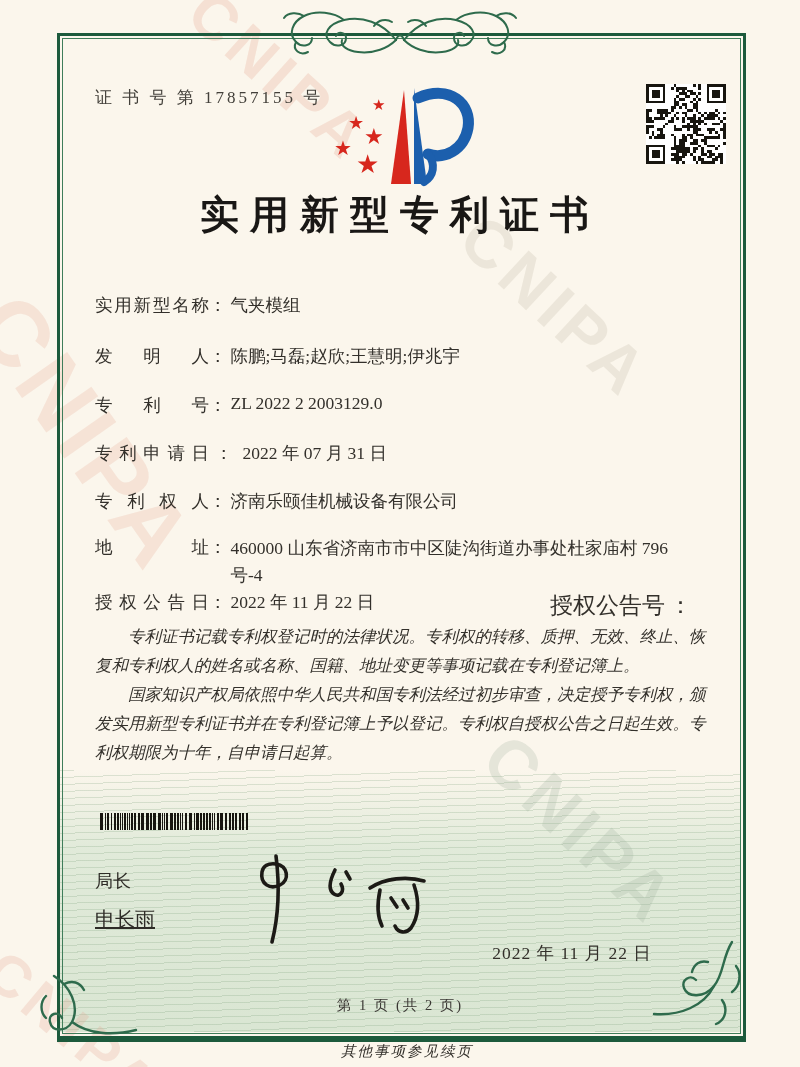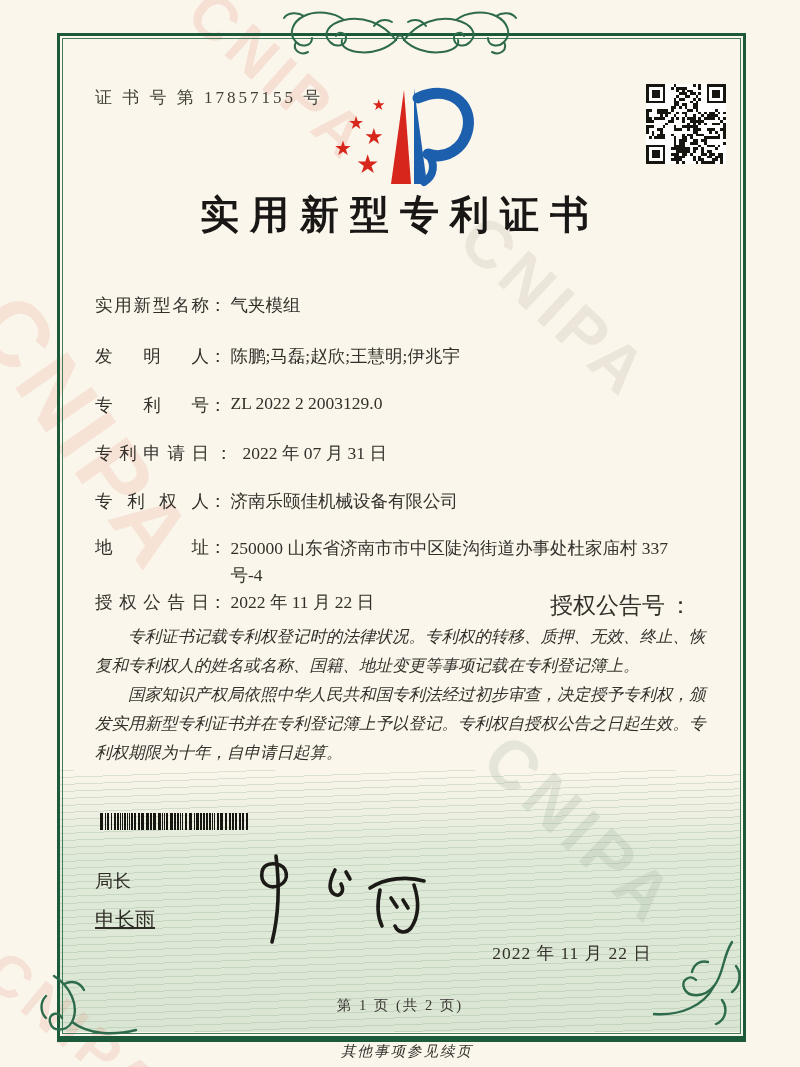--- a/index.html
+++ b/index.html
@@ -438,21 +438,21 @@
     <span class="val">2022 年 07 月 31 日</span>
   </div>
   <div class="frow" style="top:489px;">
     <span class="lbl">专利权人</span>
       <span class="colon">：</span>
     <span class="val">济南乐颐佳机械设备有限公司</span>
   </div>
   <div class="frow" style="top:535px;">
     <span class="lbl">地址</span>
       <span class="colon">：</span>
-    <span class="val addr-val">250000 山东省济南市市中区陡沟街道办事处杜家庙村 337 号-4</span>
+    <span class="val addr-val">460000 山东省济南市市中区陡沟街道办事处杜家庙村 796 号-4</span>
   </div>
   <div class="frow" style="top:590px;width:620px;">
     <span class="lbl">授权公告日</span>
       <span class="colon">：</span>
     <span class="val">2022 年 11 月 22 日</span>
     <span class="grant2">
       <span class="lbl2">授权公告号</span>
         <span class="colon">：</span>
     </span>
   </div>

